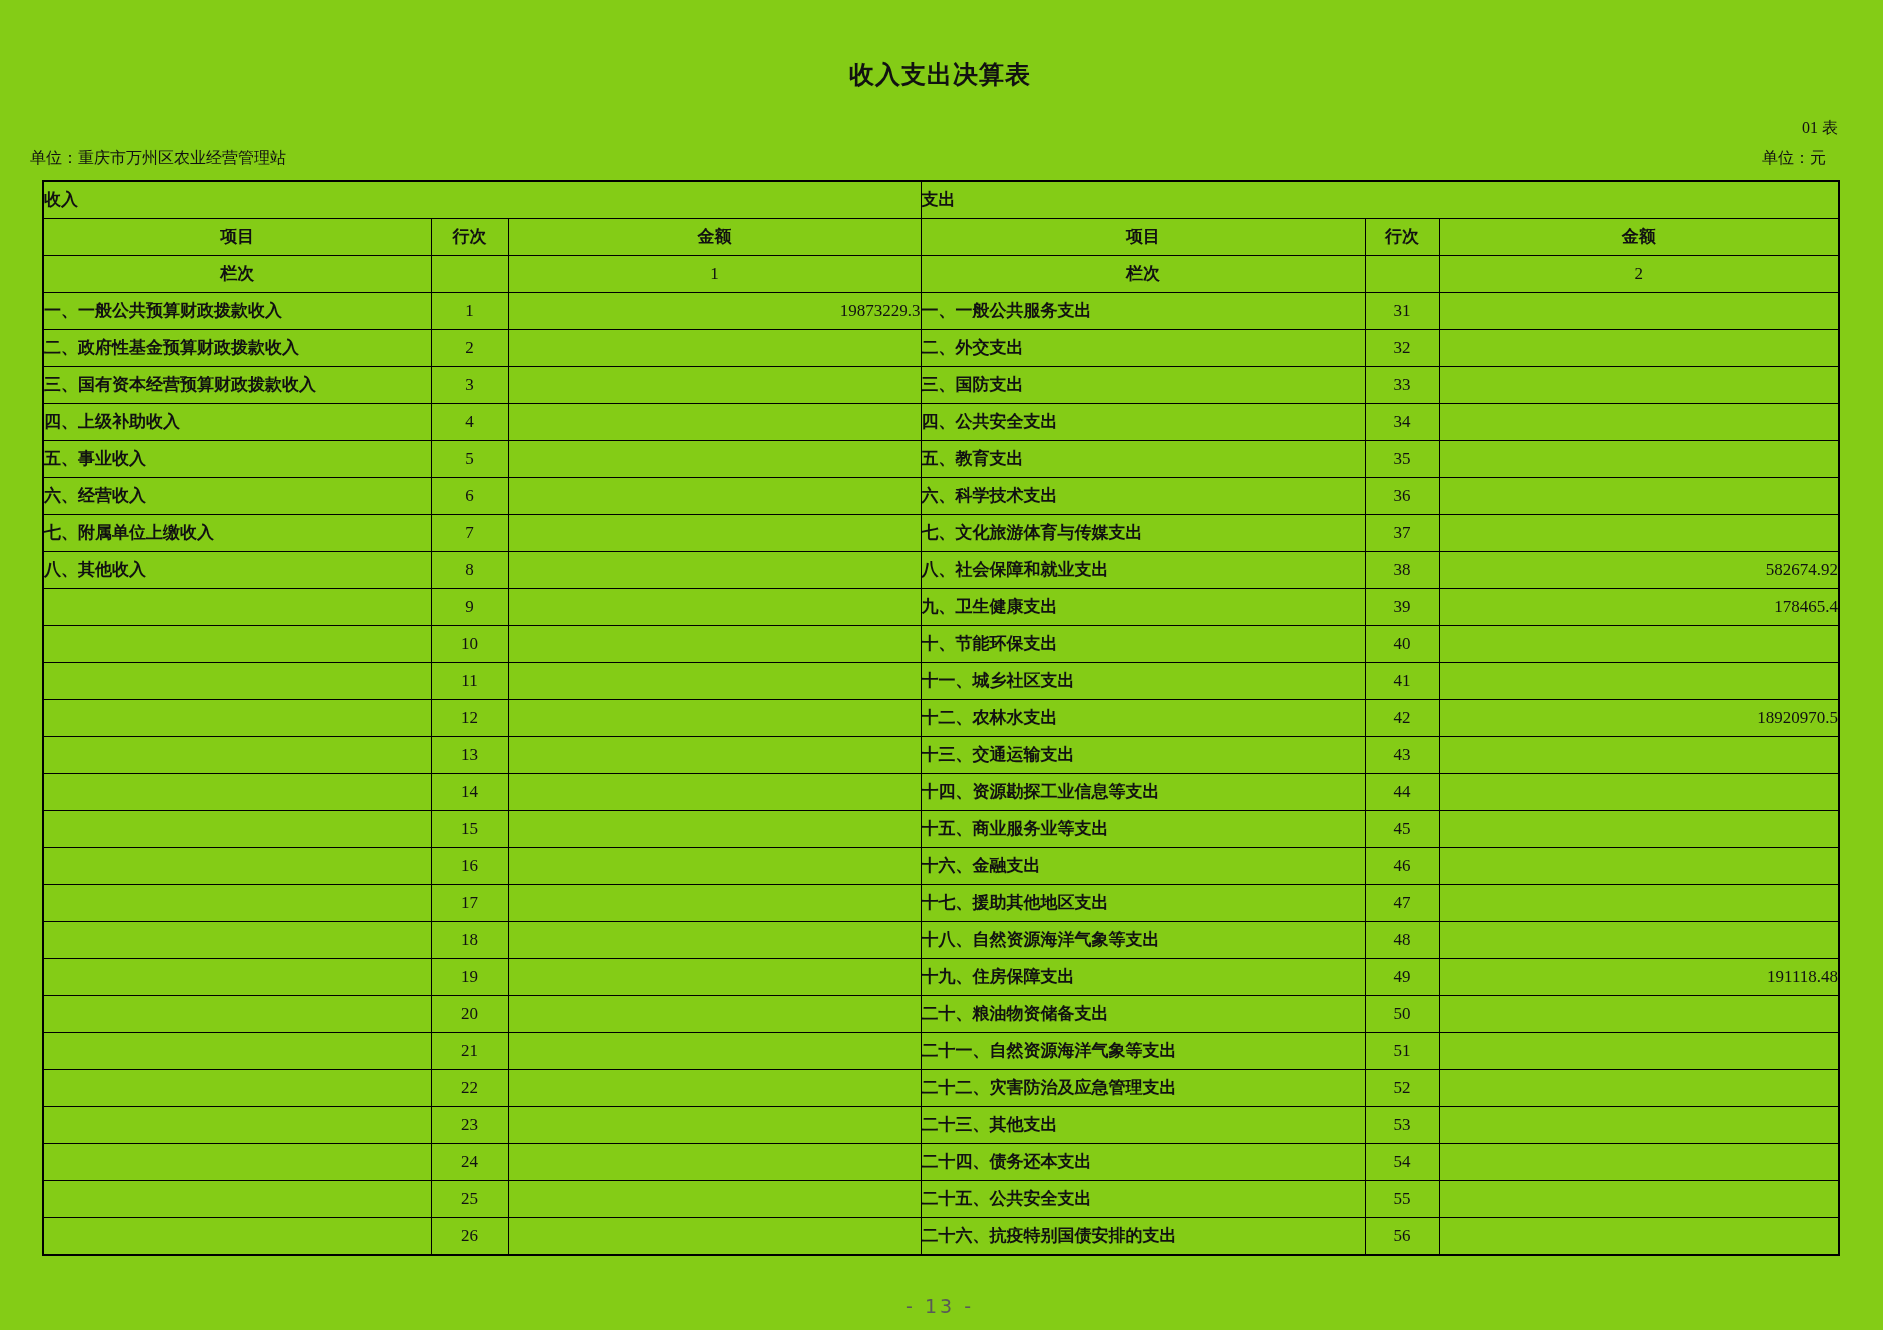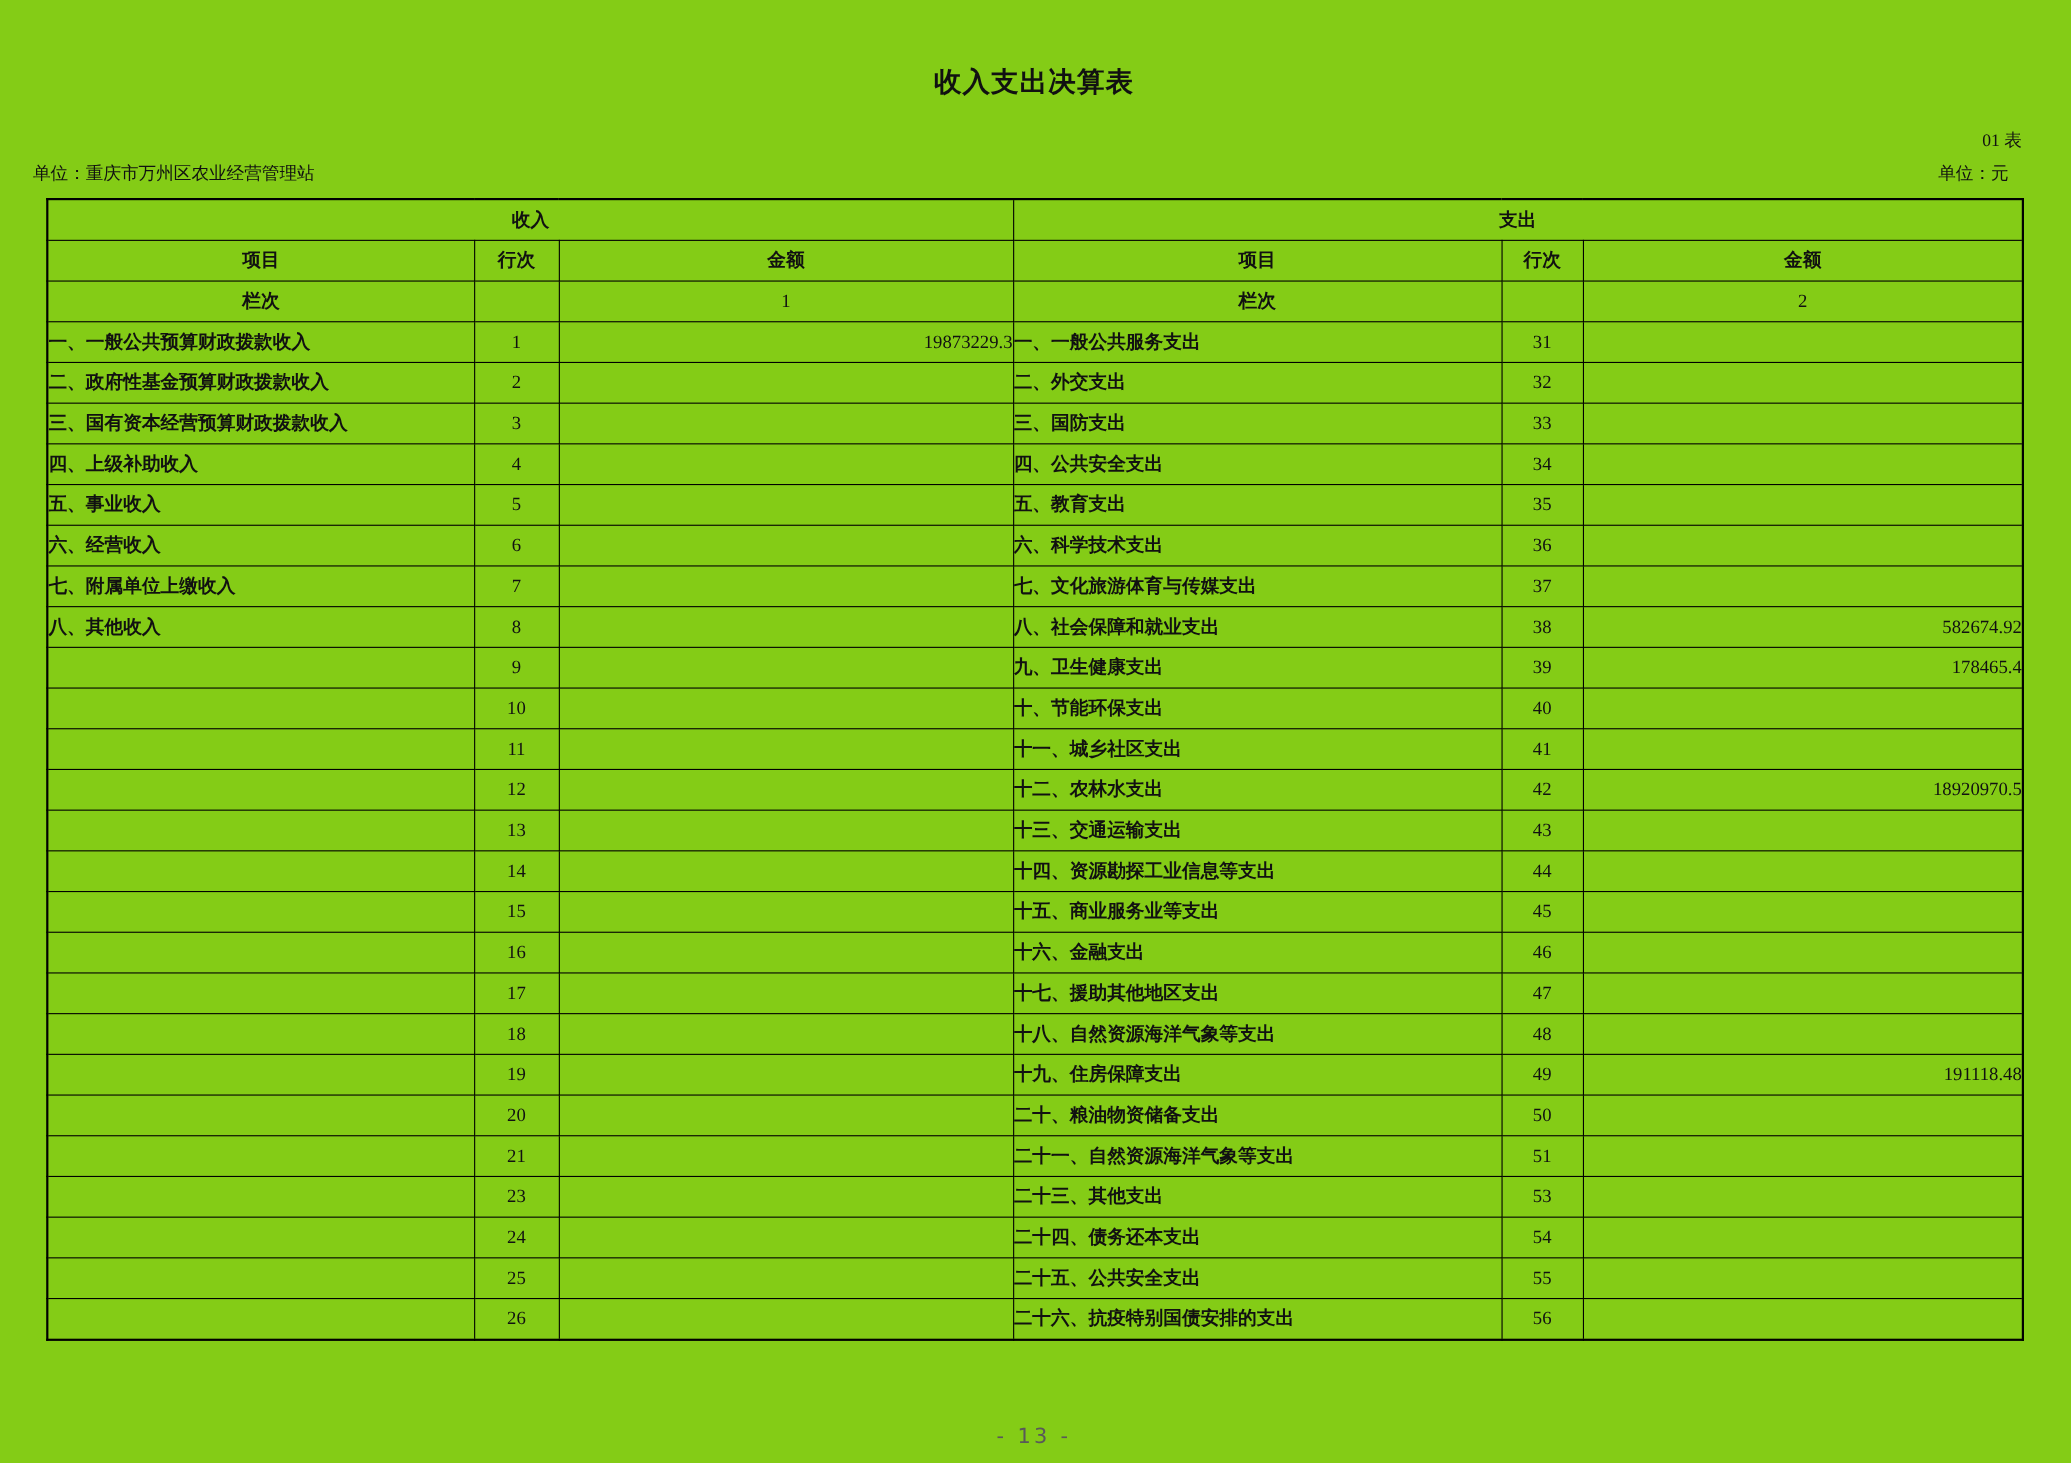--- a/index.html
+++ b/index.html
@@ -59,21 +59,21 @@
   table.main td {
     border: 1px solid #000;
     height: 36px;
     padding: 0;
     font-size: 17px;
     line-height: 1.1;
     overflow: hidden;
     white-space: nowrap;
   }
   td.sec-header {
-    text-align: center;
+    text-align: left;
     font-weight: 700;
     font-size: 18px;
   }
   td.col-header {
     text-align: center;
     font-weight: 700;
     font-size: 17px;
   }
   td.idx-label {
     text-align: center;
@@ -323,20 +323,28 @@
         <tr>
           <td class="item-cell"></td>
           <td class="line-cell">21</td>
           <td class="amount-cell"></td>
           <td class="item-cell">二十一、自然资源海洋气象等支出</td>
           <td class="line-cell">51</td>
           <td class="amount-cell"></td>
         </tr>
         <tr>
           <td class="item-cell"></td>
+          <td class="line-cell">22</td>
+          <td class="amount-cell"></td>
+          <td class="item-cell">二十二、灾害防治及应急管理支出</td>
+          <td class="line-cell">52</td>
+          <td class="amount-cell"></td>
+        </tr>
+        <tr>
+          <td class="item-cell"></td>
           <td class="line-cell">23</td>
           <td class="amount-cell"></td>
           <td class="item-cell">二十三、其他支出</td>
           <td class="line-cell">53</td>
           <td class="amount-cell"></td>
         </tr>
         <tr>
           <td class="item-cell"></td>
           <td class="line-cell">24</td>
           <td class="amount-cell"></td>

